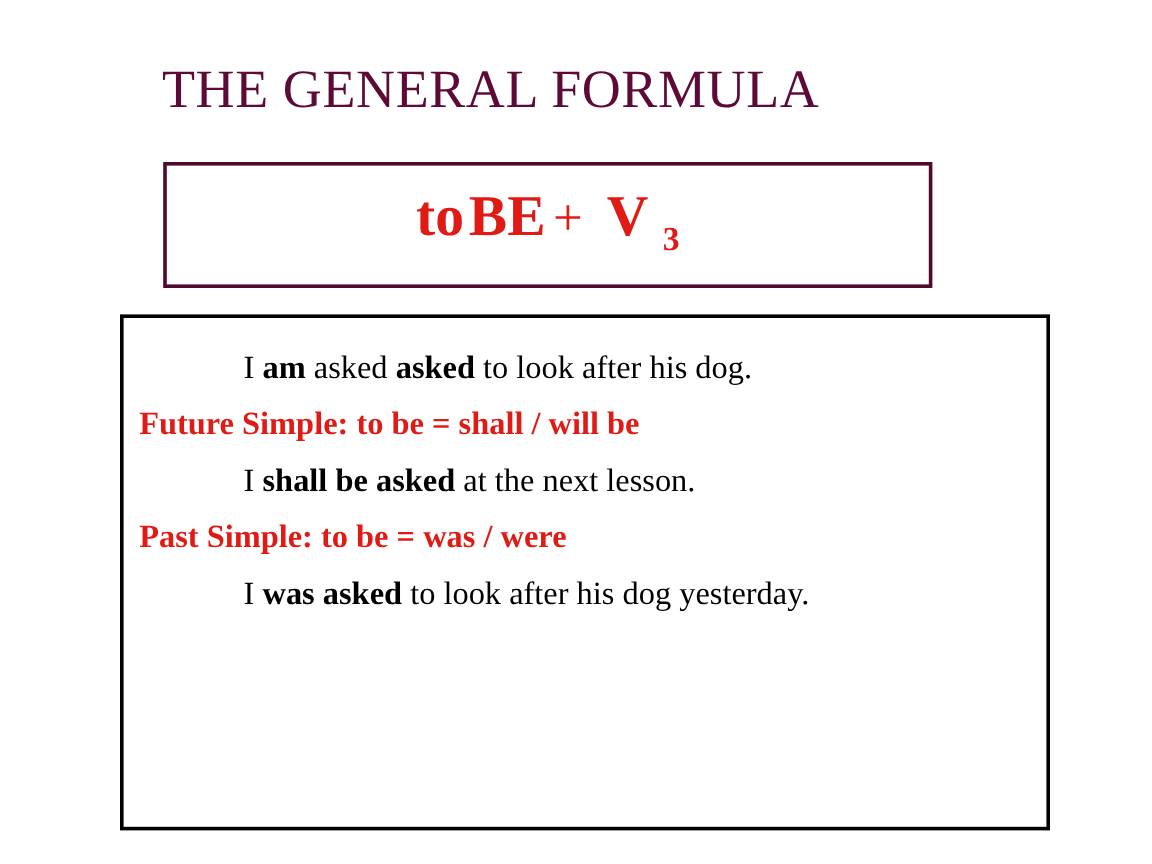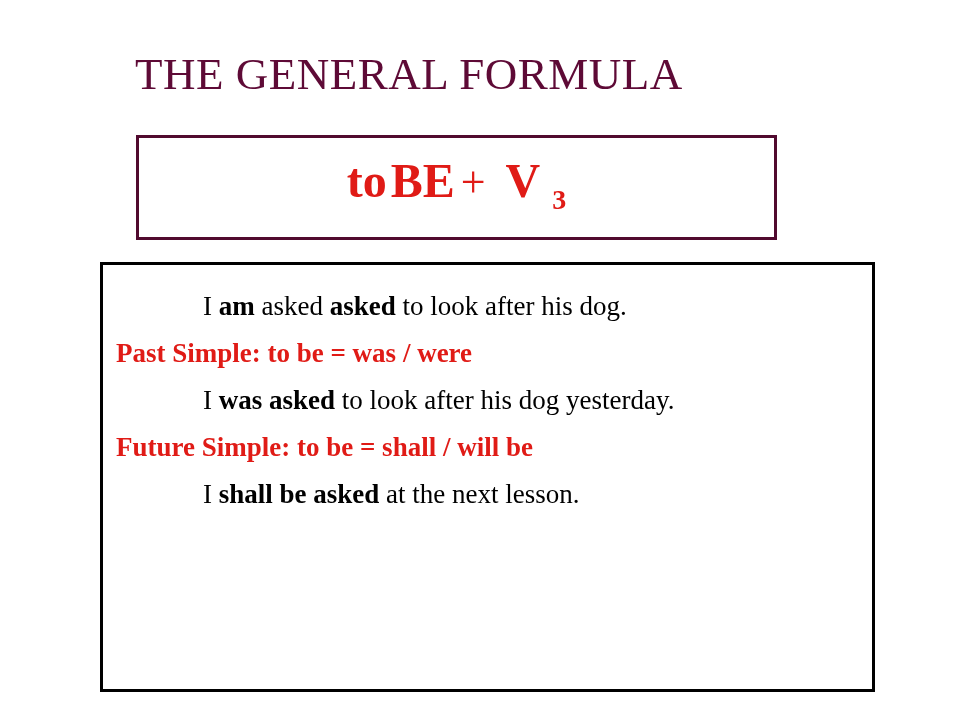--- a/index.html
+++ b/index.html
@@ -143,24 +143,24 @@
     </div>
   </div>
 
   <div id="content-box">
 
     <div class="tense-block">
       <div class="tense-example"><span>I </span><b>am</b><span> asked </span><b>asked</b><span> to look after his dog.</span></div>
     </div>
 
     <div class="tense-block">
-      <div class="tense-header">Past Simple: to be = was / were</div>
-      <div class="tense-example"><span>I </span><b>was asked</b><span> to look after his dog yesterday.</span></div>
+      <div class="tense-header">Future Simple: to be = shall / will be</div>
+      <div class="tense-example"><span>I </span><b>shall be asked</b><span> at the next lesson.</span></div>
     </div>
 
     <div class="tense-block">
-      <div class="tense-header">Future Simple: to be = shall / will be</div>
-      <div class="tense-example"><span>I </span><b>shall be asked</b><span> at the next lesson.</span></div>
+      <div class="tense-header">Past Simple: to be = was / were</div>
+      <div class="tense-example"><span>I </span><b>was asked</b><span> to look after his dog yesterday.</span></div>
     </div>
 
   </div>
 
 </div>
 
 </body></html>

